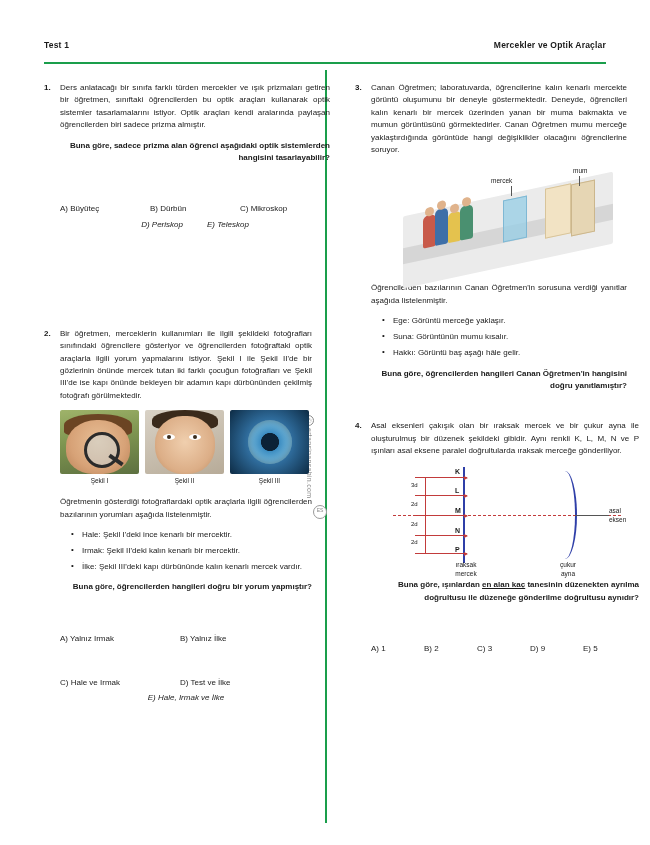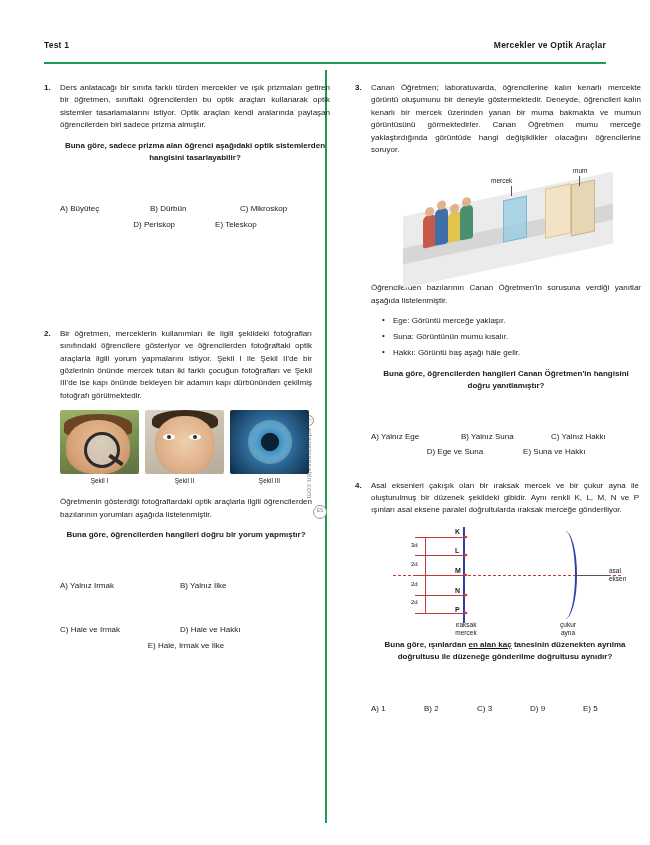--- a/index.html
+++ b/index.html
@@ -67,21 +67,21 @@
     font-weight: bold;
     padding-top: 1px;
   }
   .q-body {
     flex: 1 1 auto;
     font-size: 8px;
     line-height: 1.55;
     text-align: justify;
   }
   .q-body p { margin: 0 0 8px 0; }
-  .q-body p.bold { font-weight: bold; text-align: center; }
+  .q-body p.bold { font-weight: bold; text-align: right; }
 
   ul.bullets {
     margin: 0 0 8px 0;
     padding-left: 22px;
     list-style: none;
   }
   ul.bullets li {
     font-size: 8px;
     line-height: 1.6;
     margin-bottom: 3px;
@@ -97,21 +97,21 @@
   .opts {
     font-size: 8px;
     line-height: 1.9;
     margin-top: 4px;
   }
   .opts-row {
     display: flex;
   }
   .opts-row.center { justify-content: center; }
   .opts-row .opt { width: 90px; margin-top: 29px; }
-  .opts-row.center .opt { width: auto; margin: 0 20px; }
+  .opts-row.center .opt { width: auto; margin: 0 12px; font-style: italic; }
   .opts-row.five .opt { width: 53px; }
 
   
   .photos {
     display: flex;
     gap: 6px;
     margin: 6px 0 2px 0;
     justify-content: flex-start;
   }
   .photo {
@@ -394,30 +394,35 @@
             <div class="iris"></div>
           </div>
         </div>
         <div class="photo-caps">
           <span>Şekil I</span>
           <span>Şekil II</span>
           <span>Şekil III</span>
         </div>
 
         <p>Öğretmenin gösterdiği fotoğraflardaki optik araçlarla ilgili öğrencilerden bazılarının yorumları aşağıda listelenmiştir.</p>
+        <ul class="bullets">
+          <li>Hale: Şekil I'deki ince kenarlı bir mercektir.</li>
+          <li>Irmak: Şekil II'deki kalın kenarlı bir mercektir.</li>
+          <li>İlke: Şekil III'deki kapı dürbününde kalın kenarlı mercek vardır.</li>
+        </ul>
 
         <p class="bold">Buna göre, öğrencilerden hangileri doğru bir yorum yapmıştır?</p>
         <div class="opts">
           <div class="opts-row">
             <span class="opt" style="width:120px">A) Yalnız Irmak</span>
             <span class="opt">B) Yalnız İlke</span>
           </div>
           <div class="opts-row">
             <span class="opt" style="width:120px">C) Hale ve Irmak</span>
-            <span class="opt">D) Hale ve Hakkı</span>
+            <span class="opt">D) Test ve İlke</span>
           </div>
           <div class="opts-row center">
             <span class="opt">E) Hale, Irmak ve İlke</span>
           </div>
         </div>
       </div>
     </div>
   </div>
 
   <div class="col col-right">
@@ -446,31 +451,20 @@
         </div>
 
         <p>Öğrencilerden bazılarının Canan Öğretmen'in sorusuna verdiği yanıtlar aşağıda listelenmiştir.</p>
         <ul class="bullets">
           <li>Ege: Görüntü merceğe yaklaşır.</li>
           <li>Suna: Görüntünün mumu kısalır.</li>
           <li>Hakkı: Görüntü baş aşağı hâle gelir.</li>
         </ul>
 
         <p class="bold">Buna göre, öğrencilerden hangileri Canan Öğretmen'in hangisini doğru yanıtlamıştır?</p>
-        <div class="opts">
-          <div class="opts-row">
-            <span class="opt">A) Yalnız Ege</span>
-            <span class="opt">B) Yalnız Suna</span>
-            <span class="opt">C) Yalnız Hakkı</span>
-          </div>
-          <div class="opts-row center">
-            <span class="opt">D) Ege ve Suna</span>
-            <span class="opt">E) Suna ve Hakkı</span>
-          </div>
-        </div>
       </div>
     </div>
 
     <div style="height:10px"></div>
 
     <div class="q">
       <div class="q-num">4.</div>
       <div class="q-body">
         <p>Asal eksenleri çakışık olan bir ıraksak mercek ve bir çukur ayna ile oluşturulmuş bir düzenek şekildeki gibidir. Aynı renkli K, L, M, N ve P ışınları asal eksene paralel doğrultularda ıraksak merceğe gönderiliyor.</p>
 

